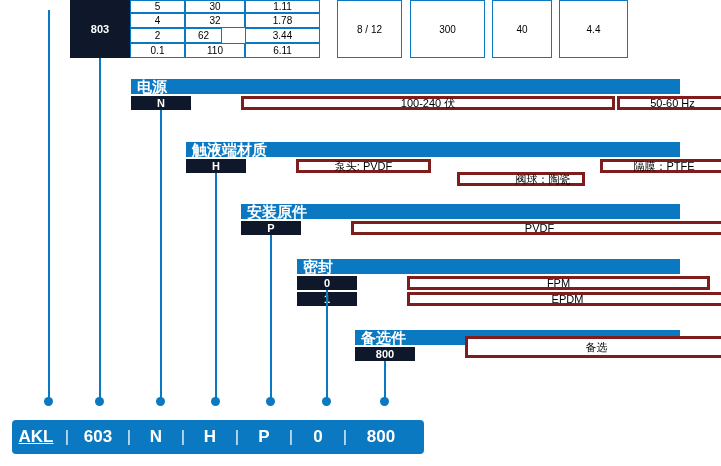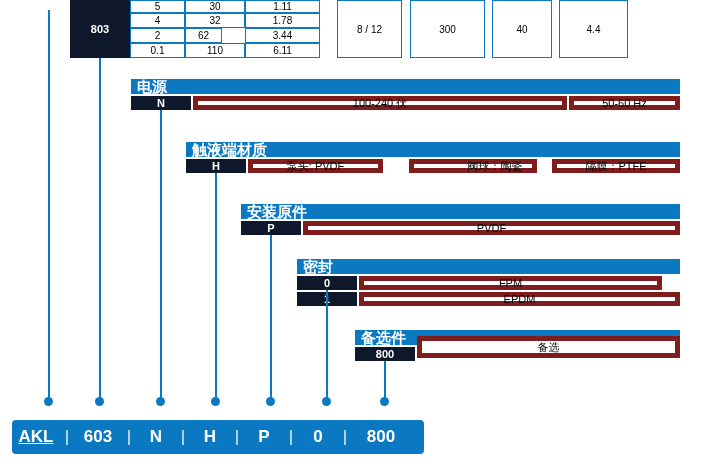--- a/index.html
+++ b/index.html
@@ -28,26 +28,27 @@
     position:absolute;
     background:#0f172a;
     color:#fff;
     font-weight:bold;
     font-size:11px;
     display:flex;align-items:center;justify-content:center;
     box-sizing:border-box;
   }
   .cell{
     position:absolute;
-    border:5px solid #7f1d1d;
+    border:3px solid #7f1d1d;
     background:#fff;
     display:flex;align-items:center;justify-content:center;
     box-sizing:border-box;
     font-size:11px;
     color:#000;
+    margin-left:48px;
   }
   .tbl-cell{
     position:absolute;
     border:1px solid #0a79c1;
     background:#fff;
     display:flex;align-items:center;justify-content:center;
     box-sizing:border-box;
     font-size:10px;
     color:#000;
   }
@@ -97,21 +98,21 @@
   <div class="tbl-cell" style="left:559px;top:0px;width:69px;height:58px;">4.4</div>
 
   <div class="hdr" style="left:131px;top:79px;width:549px;">电源</div>
   <div class="code" style="left:131px;top:96px;width:60px;height:14px;">N</div>
   <div class="cell" style="left:193px;top:96px;width:374px;height:14px;">100-240 伏</div>
   <div class="cell" style="left:569px;top:96px;width:111px;height:14px;">50-60 Hz</div>
 
   <div class="hdr" style="left:186px;top:142px;width:494px;">触液端材质</div>
   <div class="code" style="left:186px;top:159px;width:60px;height:14px;">H</div>
   <div class="cell" style="left:248px;top:159px;width:135px;height:14px;">泵头: PVDF</div>
-  <div class="cell" style="left:409px;top:159px;width:128px;height:14px;padding-left:44px;">阀球：陶瓷</div>
+  <div class="cell" style="left:409px;top:172px;width:128px;height:14px;padding-left:44px;">阀球：陶瓷</div>
   <div class="cell" style="left:552px;top:159px;width:128px;height:14px;">隔膜：PTFE</div>
 
   <div class="hdr" style="left:241px;top:204px;width:439px;">安装原件</div>
   <div class="code" style="left:241px;top:221px;width:60px;height:14px;">P</div>
   <div class="cell" style="left:303px;top:221px;width:377px;height:14px;">PVDF</div>
 
   <div class="hdr" style="left:297px;top:259px;width:383px;">密封</div>
   <div class="code" style="left:297px;top:276px;width:60px;height:14px;">0</div>
   <div class="cell" style="left:359px;top:276px;width:303px;height:14px;">FPM</div>
   <div class="code" style="left:297px;top:292px;width:60px;height:14px;">1</div>

